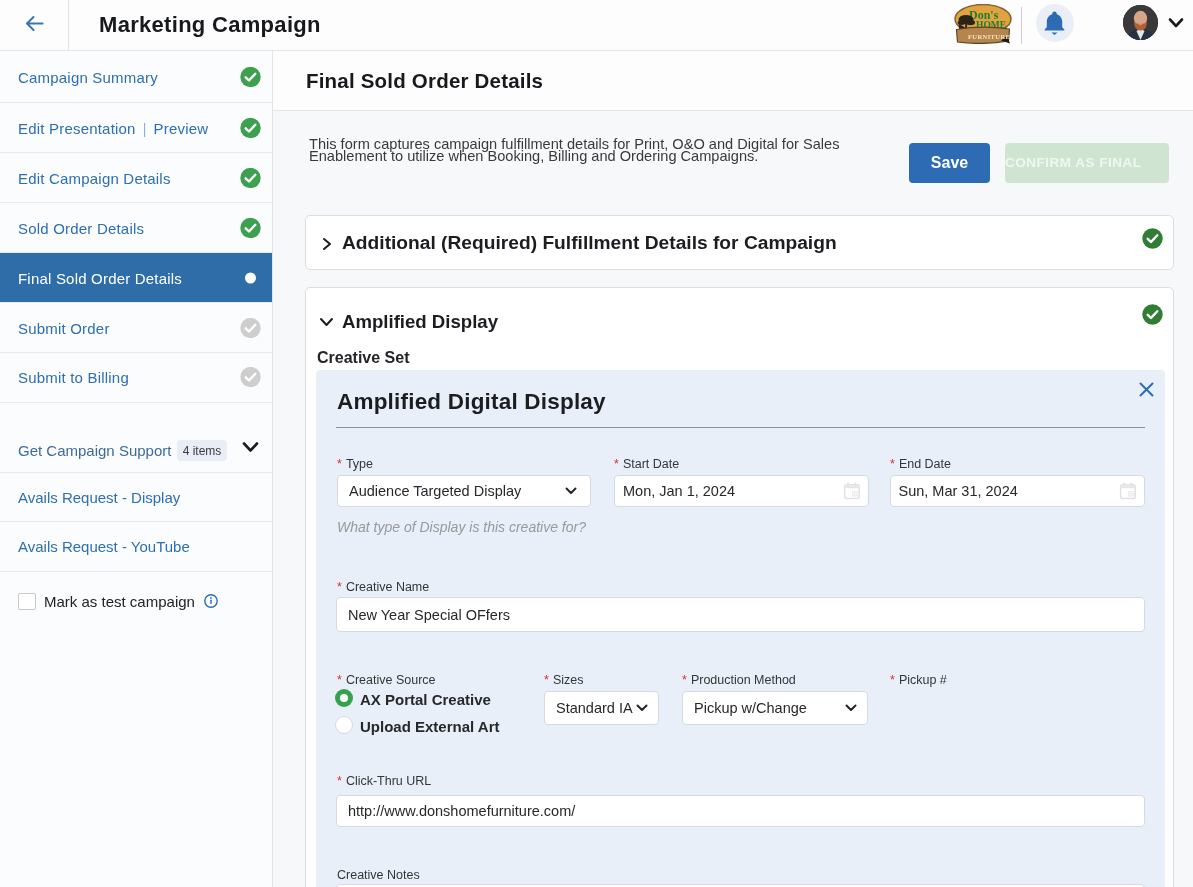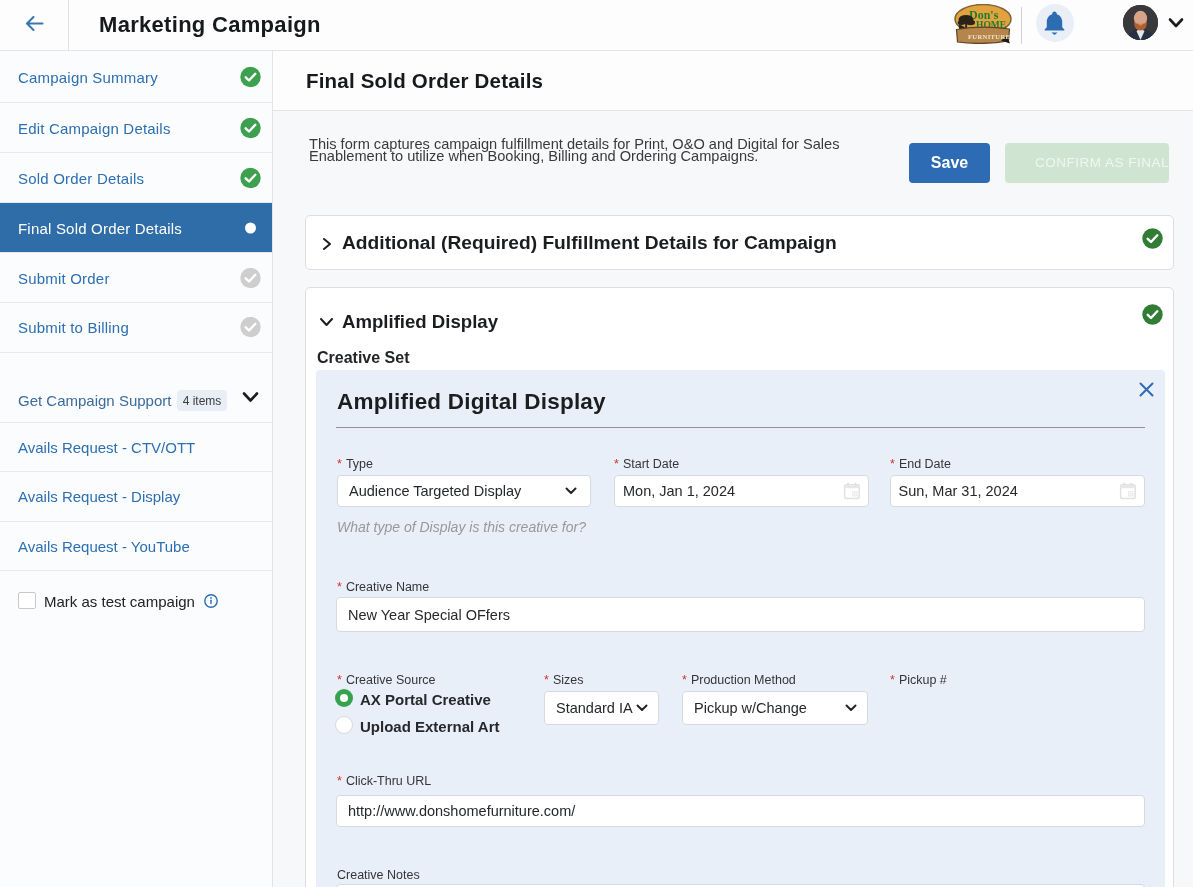--- a/index.html
+++ b/index.html
@@ -35,21 +35,21 @@
   #testcamp { position:relative; margin-top:20px; height:40px; }
   #cbx { position:absolute; left:18px; top:1px; width:18px; height:17px; background:#fff; border:1px solid #c9c9cd; border-radius:2px; }
   #testcamp .tlabel { position:absolute; left:44px; top:9.5px; transform:translateY(-50%); font-size:15px; color:#232323; }
 
   
   #main { left:273px; top:51px; width:920px; height:836px; background:#f7f8f9; }
   #mainhead { left:0; top:0; width:920px; height:60px; background:#fdfdfe; border-bottom:1px solid #e4e4e6; }
   #mainhead h2 { position:absolute; left:33px; top:50%; transform:translateY(-50%); font-size:20.5px; font-weight:bold; color:#17191c; letter-spacing:0.2px; }
   #intro { left:36px; top:87px; width:560px; font-size:14.6px; line-height:12.3px; color:#3a3a3e; }
   #btn-save { left:636px; top:92px; width:81px; height:40px; background:#2d6cb4; border-radius:4px; color:#fff; font-size:16px; font-weight:bold; text-align:center; line-height:40px; }
-  #btn-confirm { left:732px; top:92px; width:164px; height:40px; background:#cfe4d1; border-radius:4px; color:#f0f7f0; font-size:13.5px; font-weight:normal; text-align:right; line-height:40px; letter-spacing:0.5px; }
+  #btn-confirm { left:732px; top:92px; width:164px; height:40px; background:#cfe4d1; border-radius:4px; color:#f0f7f0; font-size:13.5px; font-weight:bold; text-align:left; line-height:40px; letter-spacing:0.5px; }
 
   .card { background:#fff; border:1px solid #dcdee1; border-radius:5px; }
   #card1 { left:32px; top:164px; width:869px; height:55px; }
   #card1 .title { position:absolute; left:36px; top:50%; transform:translateY(-50%); font-size:19.2px; font-weight:bold; color:#1b1d20; }
   #card1 .chk { position:absolute; left:836px; top:12px; width:21px; height:21px; }
   #card2 { left:32px; top:236px; width:869px; height:640px; }
   #card2 .title { position:absolute; left:36px; top:23px; font-size:18.6px; font-weight:bold; color:#1b1d20; }
   #card2 .chk { position:absolute; left:836px; top:16px; width:21px; height:21px; }
   #cset { position:absolute; left:11px; top:61px; font-size:16px; font-weight:bold; color:#232528; }
 
@@ -124,20 +124,27 @@
 
   <div id="sidebar" class="abs">
     <div class="nav-row" style="height:52px;">
       <span class="lbl">Campaign Summary</span>
       <svg class="chk" viewBox="0 0 21 21">
           <circle cx="10.5" cy="10.5" r="10.2" fill="#3da04f"></circle>
           <path d="M5.7 10.8 L9 14 L15.3 7.3" fill="none" stroke="#fff" stroke-width="2.4" stroke-linecap="round" stroke-linejoin="round"></path>
         </svg>
     </div>
     <div class="nav-row" style="height:50px;">
+      <span class="lbl">Edit Presentation<span class="pipe">|</span>Preview</span>
+      <svg class="chk" viewBox="0 0 21 21">
+          <circle cx="10.5" cy="10.5" r="10.2" fill="#3da04f"></circle>
+          <path d="M5.7 10.8 L9 14 L15.3 7.3" fill="none" stroke="#fff" stroke-width="2.4" stroke-linecap="round" stroke-linejoin="round"></path>
+        </svg>
+    </div>
+    <div class="nav-row" style="height:50px;">
       <span class="lbl">Edit Campaign Details</span>
       <svg class="chk" viewBox="0 0 21 21">
           <circle cx="10.5" cy="10.5" r="10.2" fill="#3da04f"></circle>
           <path d="M5.7 10.8 L9 14 L15.3 7.3" fill="none" stroke="#fff" stroke-width="2.4" stroke-linecap="round" stroke-linejoin="round"></path>
         </svg>
     </div>
     <div class="nav-row" style="height:50px;">
       <span class="lbl">Sold Order Details</span>
       <svg class="chk" viewBox="0 0 21 21">
           <circle cx="10.5" cy="10.5" r="10.2" fill="#3da04f"></circle>
@@ -163,23 +170,20 @@
         </svg>
     </div>
 
     <div id="support-row">
       <span class="lbl2">Get Campaign Support</span>
       <span id="badge">4 items</span>
       <svg style="position:absolute; left:242px; top:18px;" width="17" height="13" viewBox="0 0 17 13">
         <path d="M2 2.5 L8.5 9.5 L15 2.5" fill="none" stroke="#1c1c1e" stroke-width="2.6" stroke-linecap="round" stroke-linejoin="round"></path>
       </svg>
     </div>
-    <div class="sub-row">
-        <span class="lbl">Avails Request - CTV/OTT</span>
-      </div>
     <div class="sub-row">
         <span class="lbl">Avails Request - Display</span>
       </div>
     <div class="sub-row">
         <span class="lbl">Avails Request - YouTube</span>
       </div>
 
     <div id="testcamp">
       <span id="cbx"></span>
       <span class="tlabel">Mark as test campaign</span>

